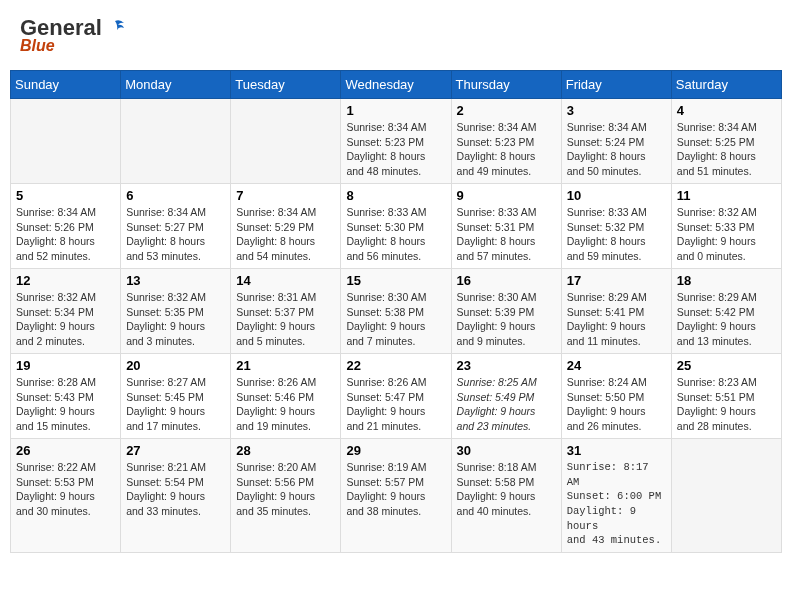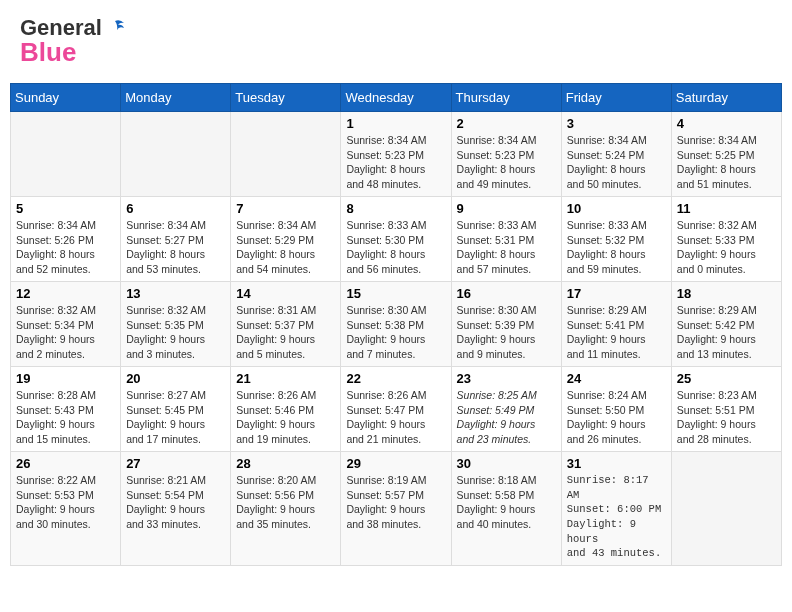--- a/index.html
+++ b/index.html
@@ -74,21 +74,21 @@
 <body>
 
 <div class="header">
   <div class="logo">
     <div style="display:flex;align-items:center;">
       <span style="font-size:22px;font-weight:bold;color:#333;">General</span>
       <svg width="22" height="22" viewBox="0 0 22 22" style="margin-left:2px;">
         <path d="M11 4 Q16 2 20 6 Q16 5 14 8 Q18 7 20 11 Q15 9 13 13 Q14 8 11 4Z" fill="#1565c0"></path>
       </svg>
     </div>
-    <span style="font-size:26px;font-weight:bold;color:#ec4899;margin-top:-4px;">Blue</span>
+    <span style="font-size:16px;font-weight:bold;color:#c2410c;margin-top:-4px;font-style:italic;">Blue</span>
   </div>
 </div>
 
 <table class="calendar">
   <thead>
     <tr>
     <th>Sunday</th>
         <th>Monday</th>
         <th>Tuesday</th>
         <th>Wednesday</th>

